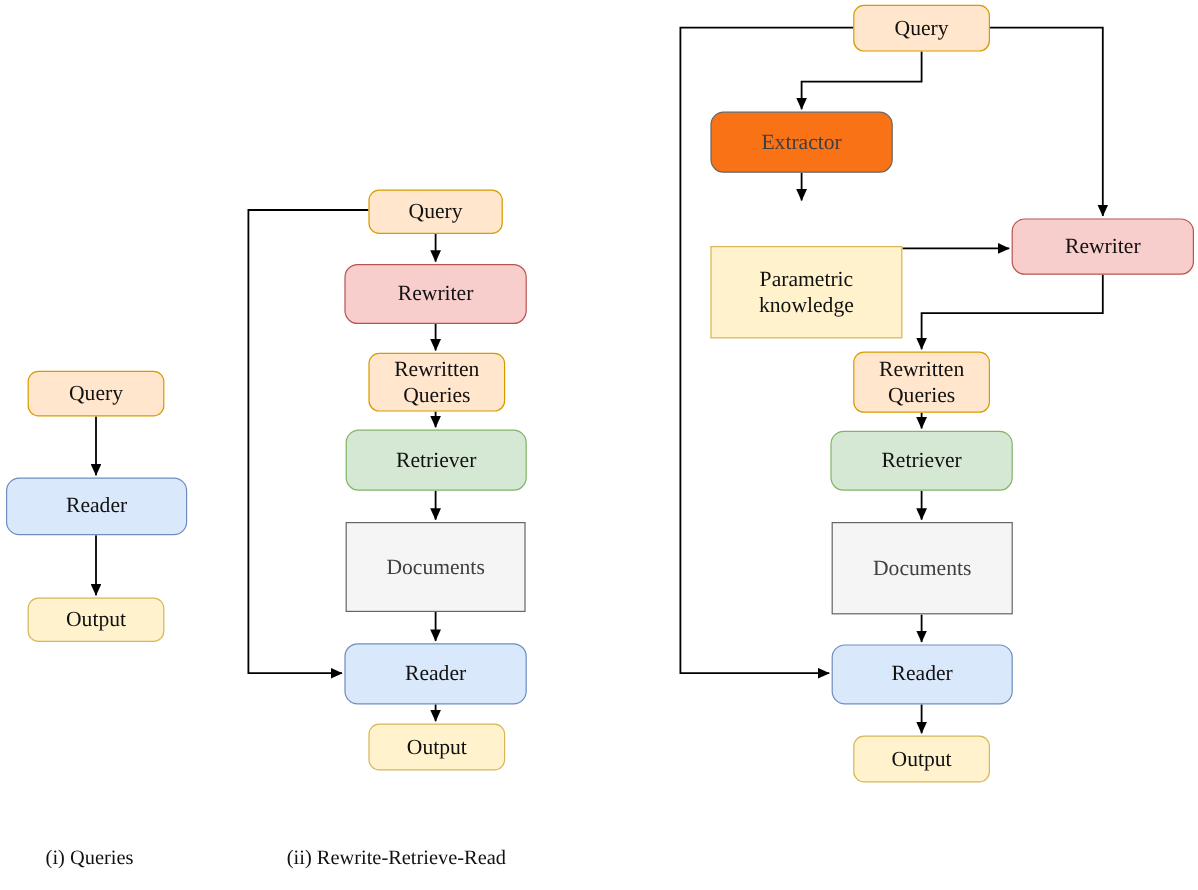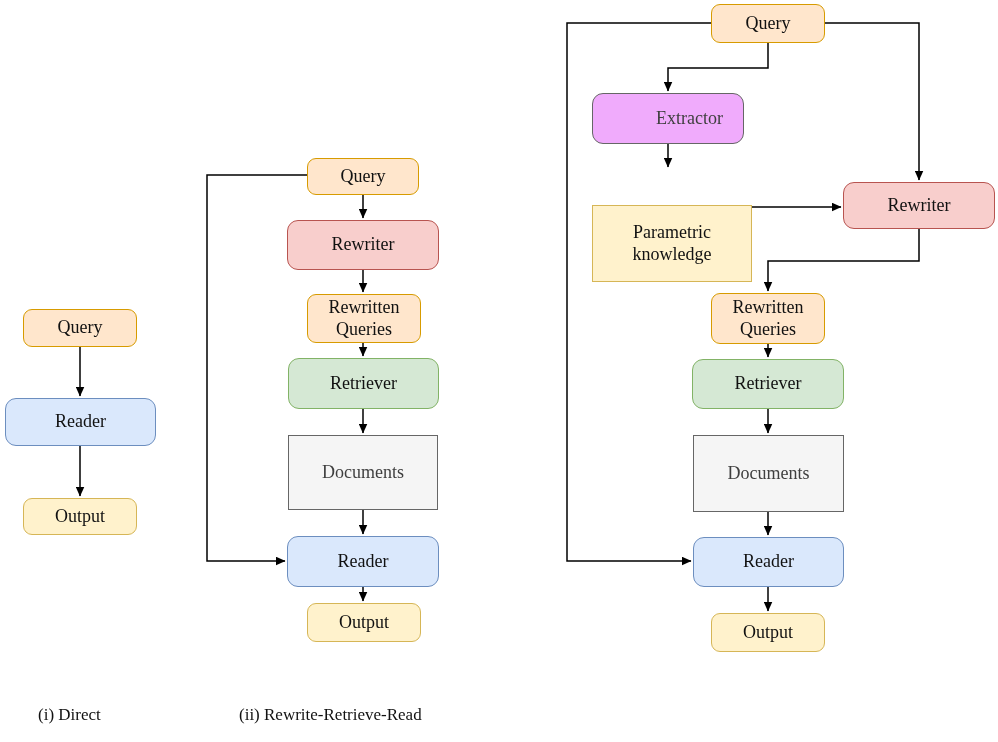--- a/index.html
+++ b/index.html
@@ -14,21 +14,21 @@
   .node{
     position:absolute;
     box-sizing:border-box;
     display:flex;align-items:center;justify-content:center;
     text-align:center;
     font-size:18px;
     line-height:1.2;
     color:#111111;
     border:1.6px solid #000;
     background:#fff;
-    padding:2px 20px;
+    padding:2px 4px;
   }
   .round-sm{border-radius:9px;}
   .round-lg{border-radius:11px;}
   .square{border-radius:0;}
   .gray-text{color:#3f3f3f;}
   .caption{
     position:absolute;
     font-size:17px;
     color:#111111;
     white-space:nowrap;
@@ -97,21 +97,21 @@
   <div class="node round-lg" style="left: 287px; top: 536px; width: 152px; height: 51px; background: rgb(218, 232, 252); border-color: rgb(108, 142, 191); color: rgb(17, 17, 17);">
     <span>Reader</span>
   </div>
   <div class="node round-sm" style="left: 307px; top: 603px; width: 114px; height: 39px; background: rgb(255, 242, 204); border-color: rgb(214, 182, 86); color: rgb(17, 17, 17);">
     <span>Output</span>
   </div>
 
   <div class="node round-sm" style="left: 711px; top: 4px; width: 114px; height: 39px; background: rgb(255, 230, 204); border-color: rgb(215, 155, 0); color: rgb(17, 17, 17);">
     <span>Query</span>
   </div>
-  <div class="node round-lg gray-text" style="left: 592px; top: 93px; width: 152px; height: 51px; border-width: 1.4px; background: #f0abfc; border-color: rgb(102, 102, 102); color: rgb(63, 63, 63); justify-content: flex-end;">
+  <div class="node round-lg gray-text" style="left: 592px; top: 93px; width: 152px; height: 51px; border-width: 1.4px; background: #f97316; border-color: rgb(102, 102, 102); color: rgb(63, 63, 63);">
     <span>Extractor</span>
   </div>
   <div class="node square" style="left: 592px; top: 169px; width: 160px; height: 77px; background: rgb(255, 242, 204); border-color: rgb(214, 182, 86); color: rgb(17, 17, 17); margin-top: 36px;">
     <span style="max-width:120px;">Parametric knowledge</span>
   </div>
   <div class="node round-lg" style="left: 843px; top: 182px; width: 152px; height: 47px; background: rgb(248, 206, 204); border-color: rgb(184, 84, 80); color: rgb(17, 17, 17);">
     <span>Rewriter</span>
   </div>
   <div class="node round-sm" style="left: 711px; top: 293px; width: 114px; height: 51px; background: rgb(255, 230, 204); border-color: rgb(215, 155, 0); color: rgb(17, 17, 17);">
     <span>Rewritten Queries</span>
@@ -122,16 +122,16 @@
   <div class="node square gray-text" style="left: 693px; top: 435px; width: 151px; height: 77px; border-width: 1.4px; background: rgb(245, 245, 245); border-color: rgb(102, 102, 102); color: rgb(63, 63, 63);">
     <span>Documents</span>
   </div>
   <div class="node round-lg" style="left: 693px; top: 537px; width: 151px; height: 50px; background: rgb(218, 232, 252); border-color: rgb(108, 142, 191); color: rgb(17, 17, 17);">
     <span>Reader</span>
   </div>
   <div class="node round-sm" style="left: 711px; top: 613px; width: 114px; height: 39px; background: rgb(255, 242, 204); border-color: rgb(214, 182, 86); color: rgb(17, 17, 17);">
     <span>Output</span>
   </div>
 
-  <div class="caption" style="left:38px;top:705px;">(i) Direct</div>
+  <div class="caption" style="left:38px;top:705px;">(i) Queries</div>
   <div class="caption" style="left:239px;top:705px;">(ii) Rewrite-Retrieve-Read</div>
 
 </div>
 
 </body></html>

